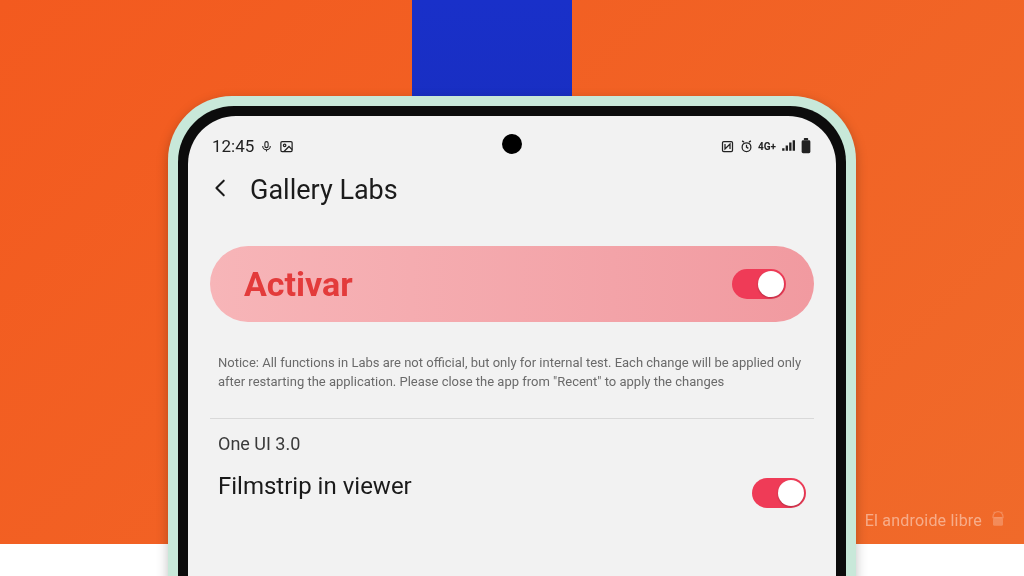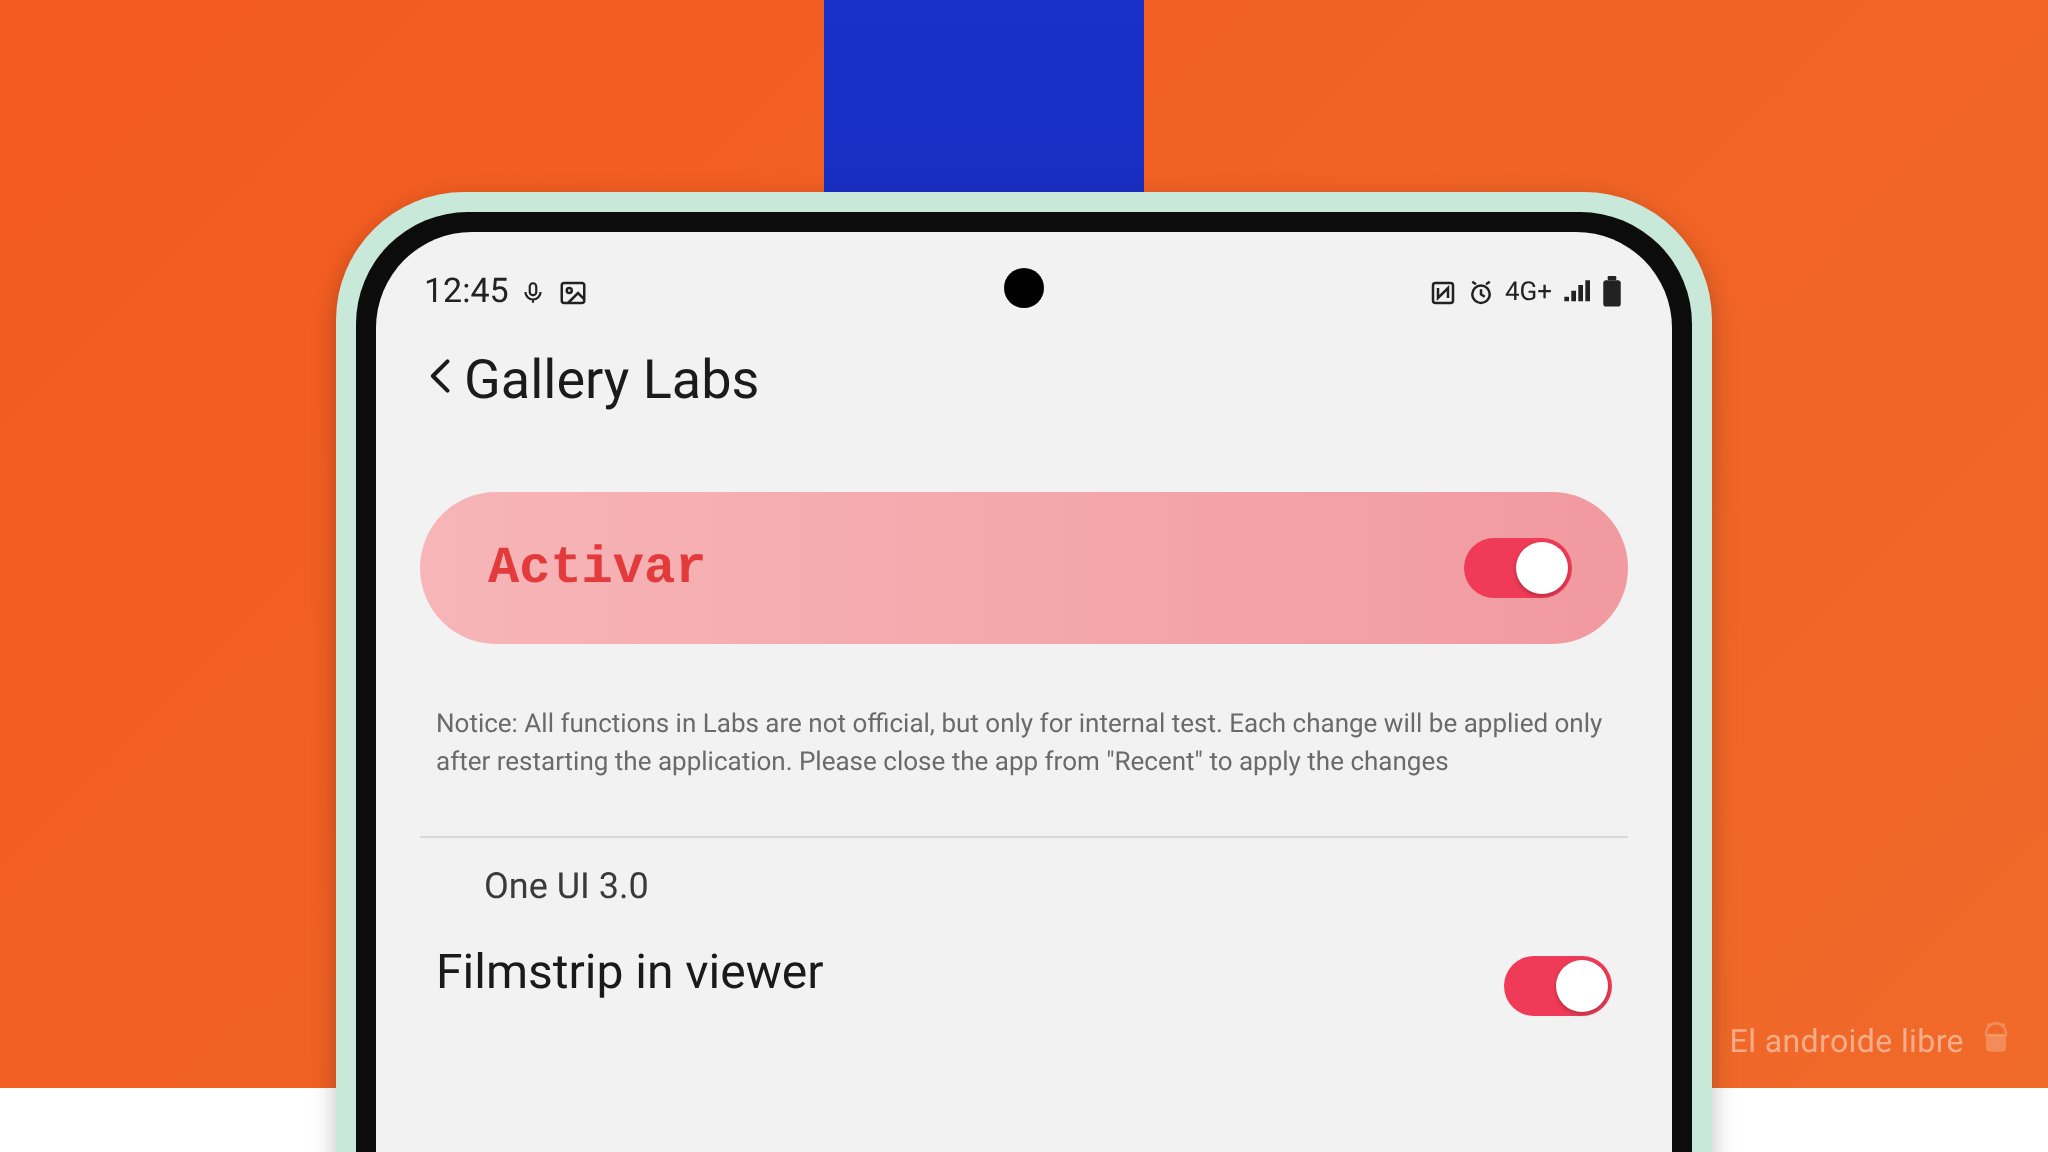--- a/index.html
+++ b/index.html
@@ -76,43 +76,43 @@
     height: 48px;
     font-size: 17px;
     color: #222;
   }
   .status-left, .status-right { display: flex; align-items: center; gap: 6px; }
   .status-right { gap: 4px; }
   .status-bar svg { display: block; }
   .app-bar {
     display: flex;
     align-items: center;
+    gap: 18px;
     padding: 10px 22px 18px 22px;
   }
   .app-bar .title {
     font-size: 27px;
     color: #1b1b1b;
     font-weight: 400;
   }
   .content { padding: 0 22px; }
   .activar-row {
     background: linear-gradient(90deg, #f7b5b8 0%, #f19aa0 100%);
     border-radius: 999px;
     height: 76px;
     display: flex;
     align-items: center;
     justify-content: space-between;
     padding: 0 28px 0 34px;
     margin: 22px 0 24px 0;
   }
   .activar-row .label {
     color: #e33b3b;
-    font-size: 26px;
+    font-size: 34px;
     font-weight: 700;
-    font-family: Liberation Mono, monospace;
   }
   .toggle {
     width: 54px;
     height: 30px;
     border-radius: 999px;
     position: relative;
   }
   .toggle.on { background: #ef3b57; }
   .toggle.on .knob {
     position: absolute;
@@ -132,21 +132,20 @@
   }
   .divider {
     height: 1px;
     background: #d9d9d9;
     margin: 8px 0 14px 0;
   }
   .section-label {
     color: #3a3a3a;
     font-size: 18px;
     padding: 0 8px 12px 8px;
-    margin-left: 24px;
   }
   .setting-row {
     display: flex;
     align-items: flex-start;
     justify-content: space-between;
     padding: 6px 8px 0 8px;
     gap: 16px;
   }
   .setting-row .texts { flex: 1; }
   .setting-row .title2 {
@@ -192,21 +191,21 @@
                   <rect x="4" y="4" width="16" height="16" rx="2"></rect>
                   <path d="M8 8v8l8-8v8"></path>
                 </svg>
             </span>
             <span>
               <svg width="15" height="15" viewBox="0 0 24 24" fill="none" stroke="#222" stroke-width="2">
                   <circle cx="12" cy="13" r="7"></circle>
                   <path d="M12 9v4l3 2M5 3l3 2M19 3l-3 2"></path>
                 </svg>
             </span>
-            <span style="font-size:13px;font-weight:400;">4G+</span>
+            <span style="font-size:10px;font-weight:700;">4G+</span>
             <span>
               <svg width="16" height="14" viewBox="0 0 24 24" fill="#222">
                   <path d="M2 20h4v-4H2zM8 20h4v-9H8zM14 20h4V6h-4zM20 20h4V2h-4z"></path>
                 </svg>
             </span>
             <span>
               <svg width="12" height="16" viewBox="0 0 14 22" fill="#222">
                   <rect x="1" y="3" width="12" height="18" rx="2"></rect>
                   <rect x="4" y="0" width="6" height="3" rx="1"></rect>
                 </svg>

